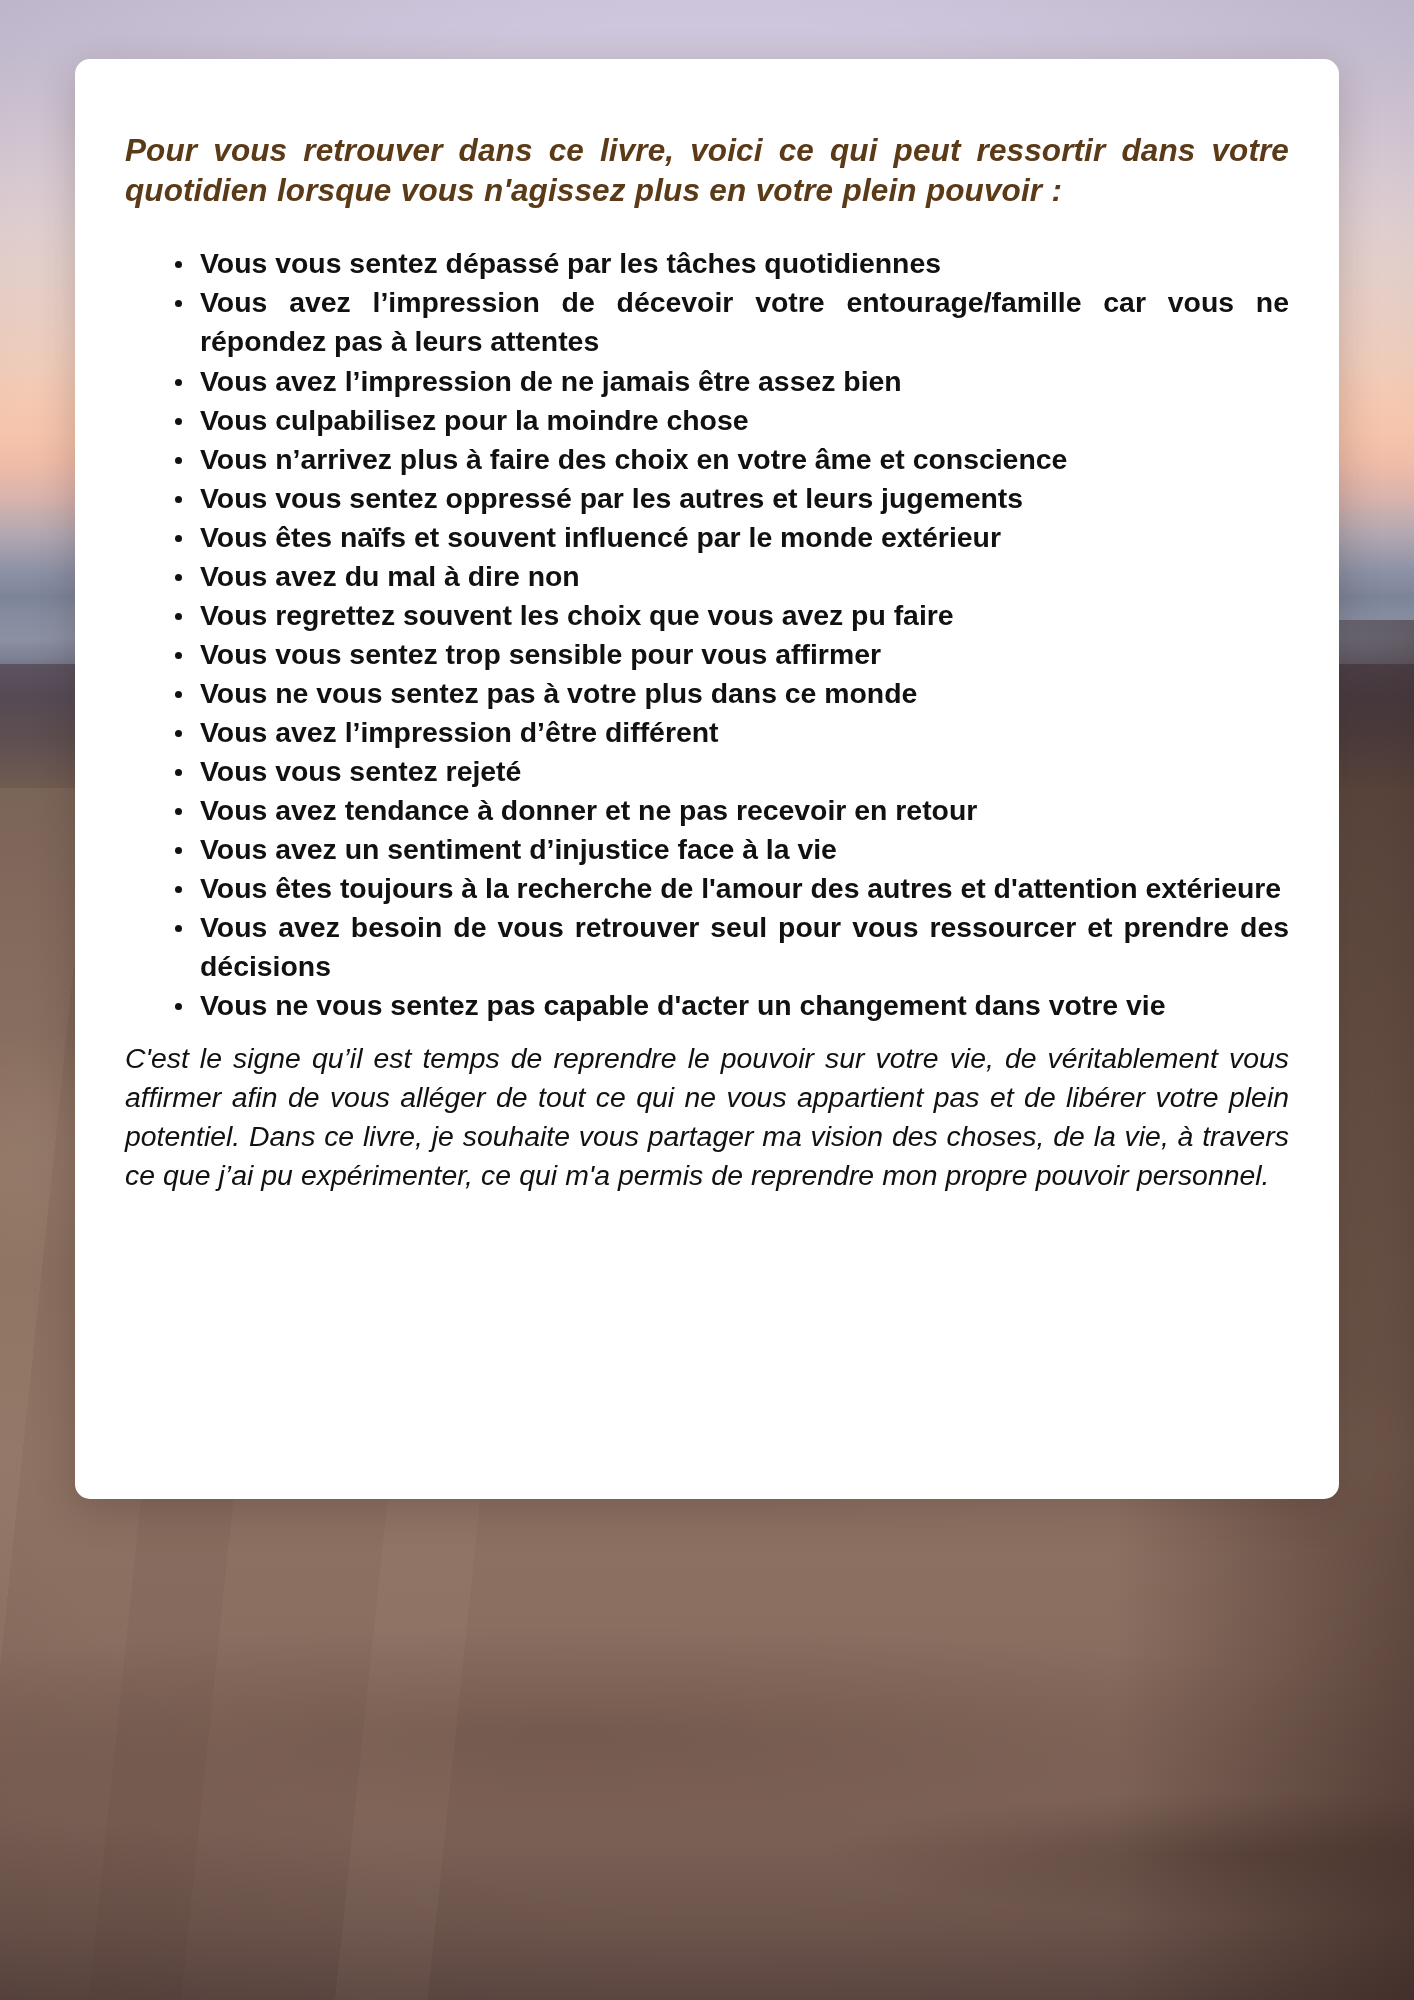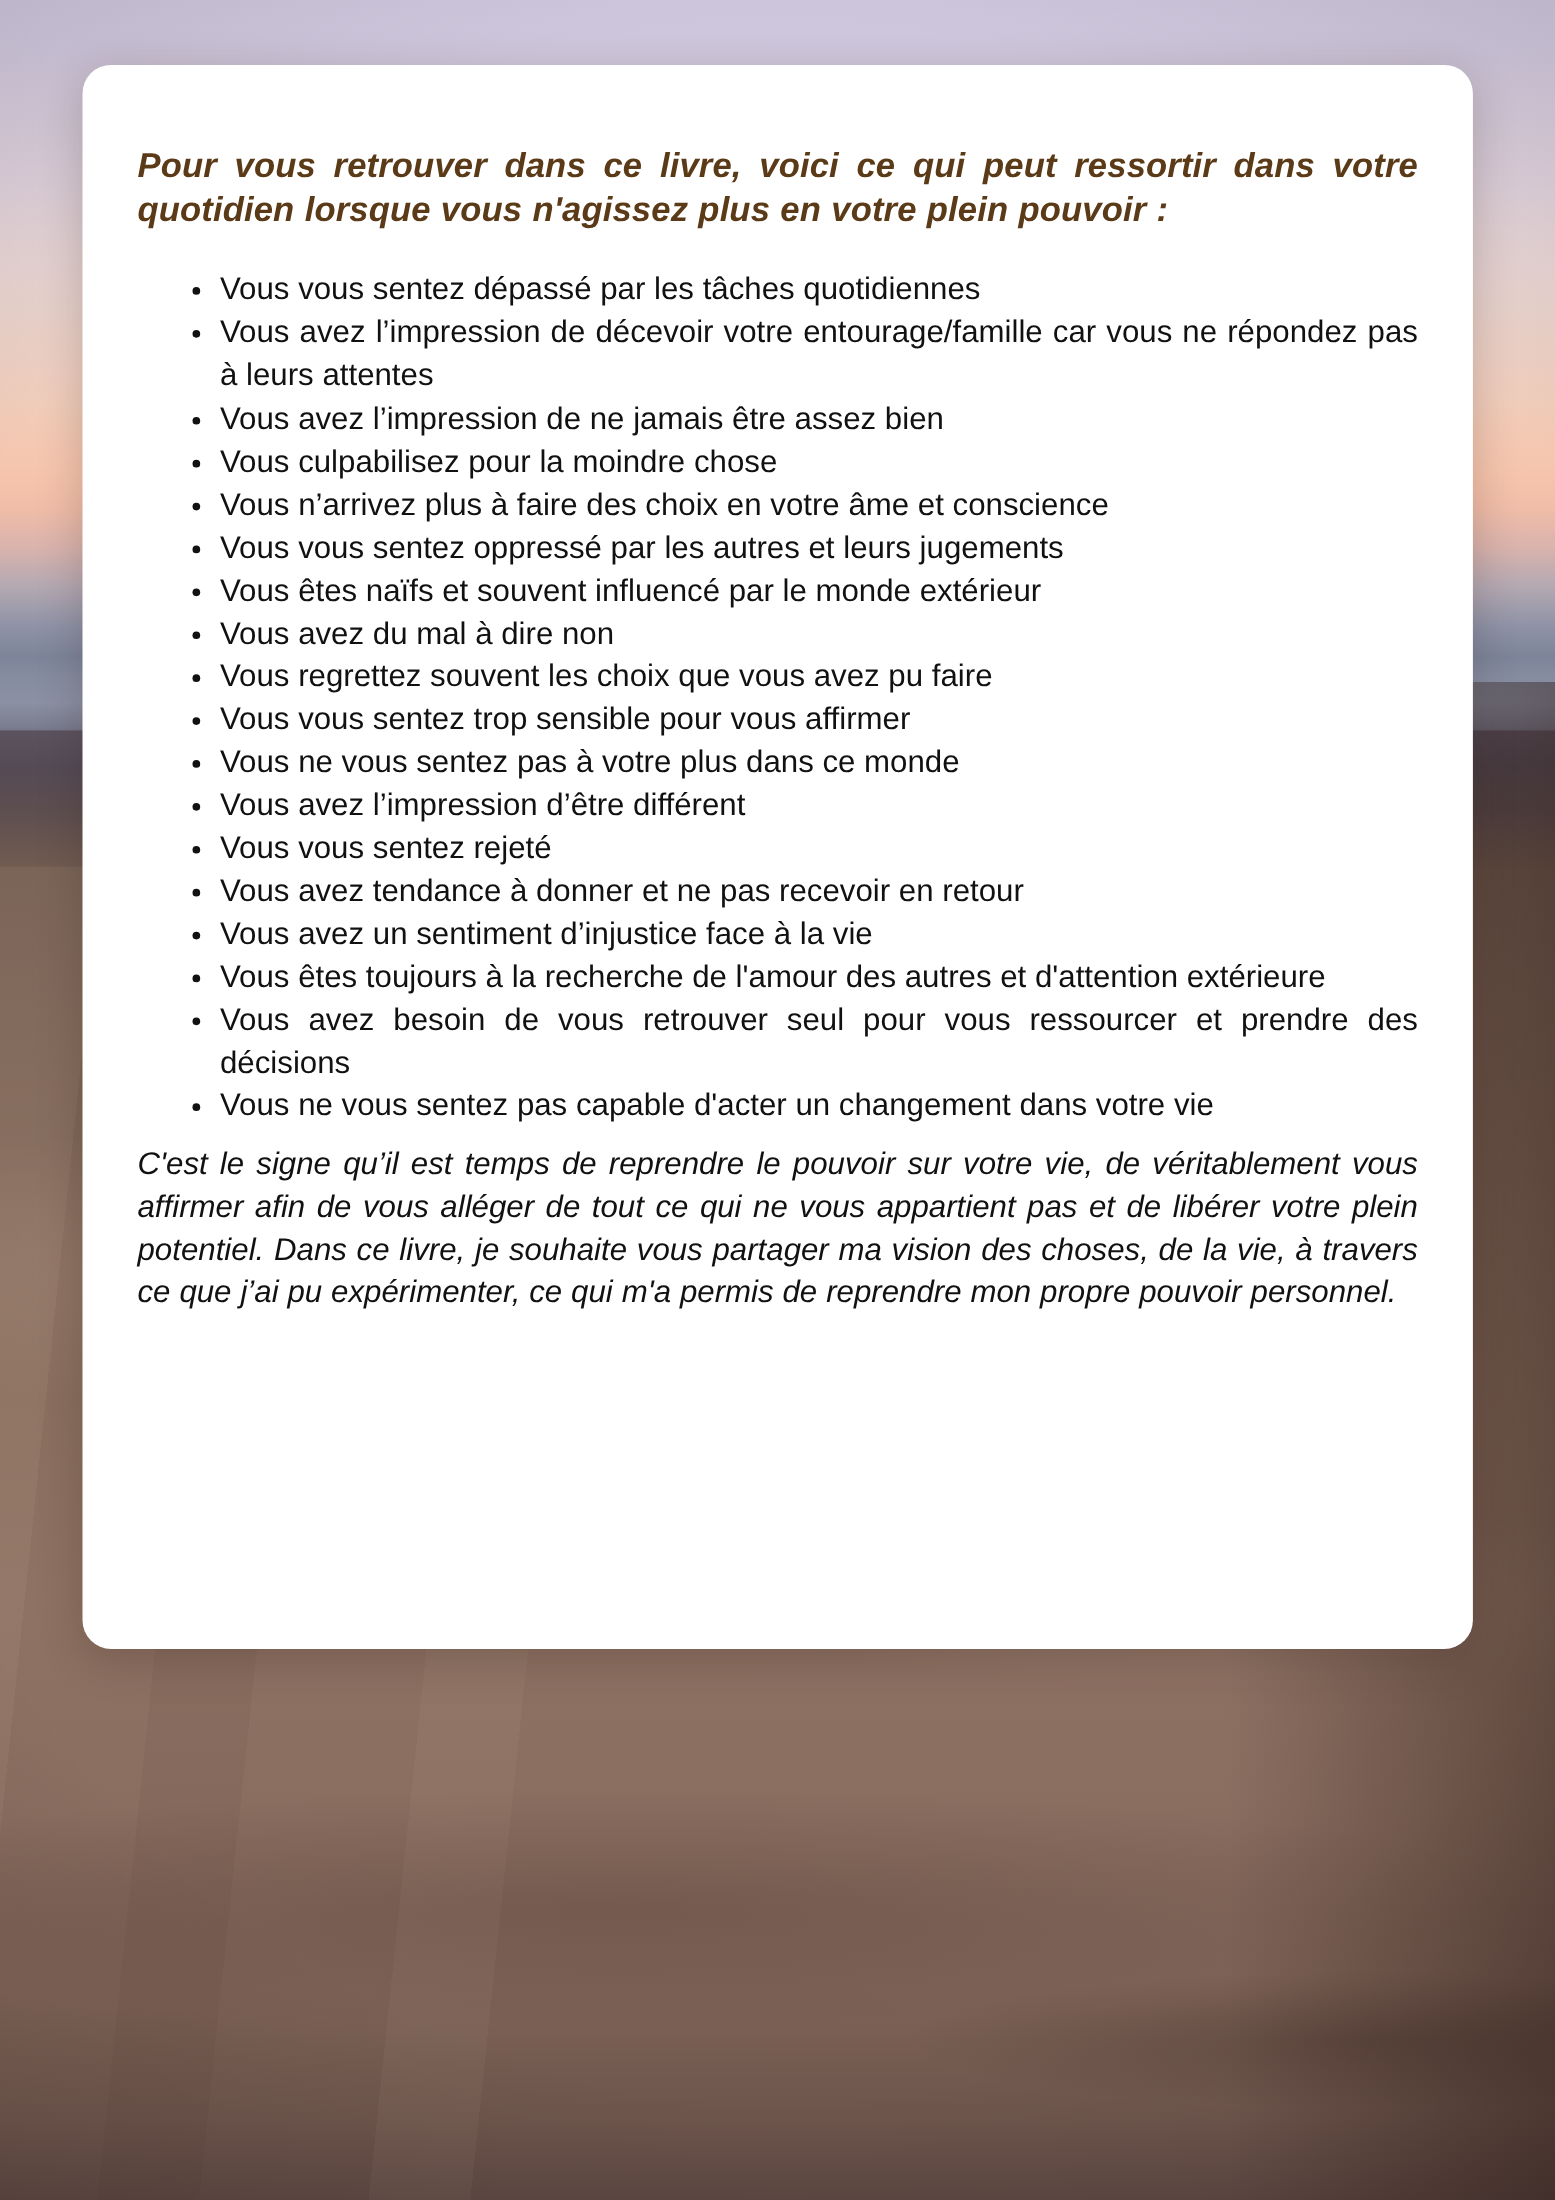--- a/index.html
+++ b/index.html
@@ -109,21 +109,21 @@
   }
 
   
   #content-card {
     position: absolute;
     left: 75px;
     top: 59px;
     width: 1264px;
     height: 1440px;
     background: #ffffff;
-    border-radius: 26px;
+    border-radius: 15px;
     box-shadow: 0 10px 40px rgba(40,22,18,.22);
     z-index: 2;
     box-sizing: border-box;
     padding: 0;
     overflow: hidden;
   }
 
   .card-inner {
     position: absolute;
     left: 50px;
@@ -144,20 +144,21 @@
     letter-spacing: .1px;
     word-spacing: .5px;
   }
 
   
   #symptom-list {
     margin: 0;
     padding: 0 0 0 50px;
     list-style: none;
     color: #111111;
+    font-weight: bold;
   }
   #symptom-list li {
     position: relative;
     font-size: 28.4px;
     line-height: 1.375;
     color: #111111;
     margin: 0;
     padding: 0 0 0 25px;
     text-align: left;
     text-align-last: left;

